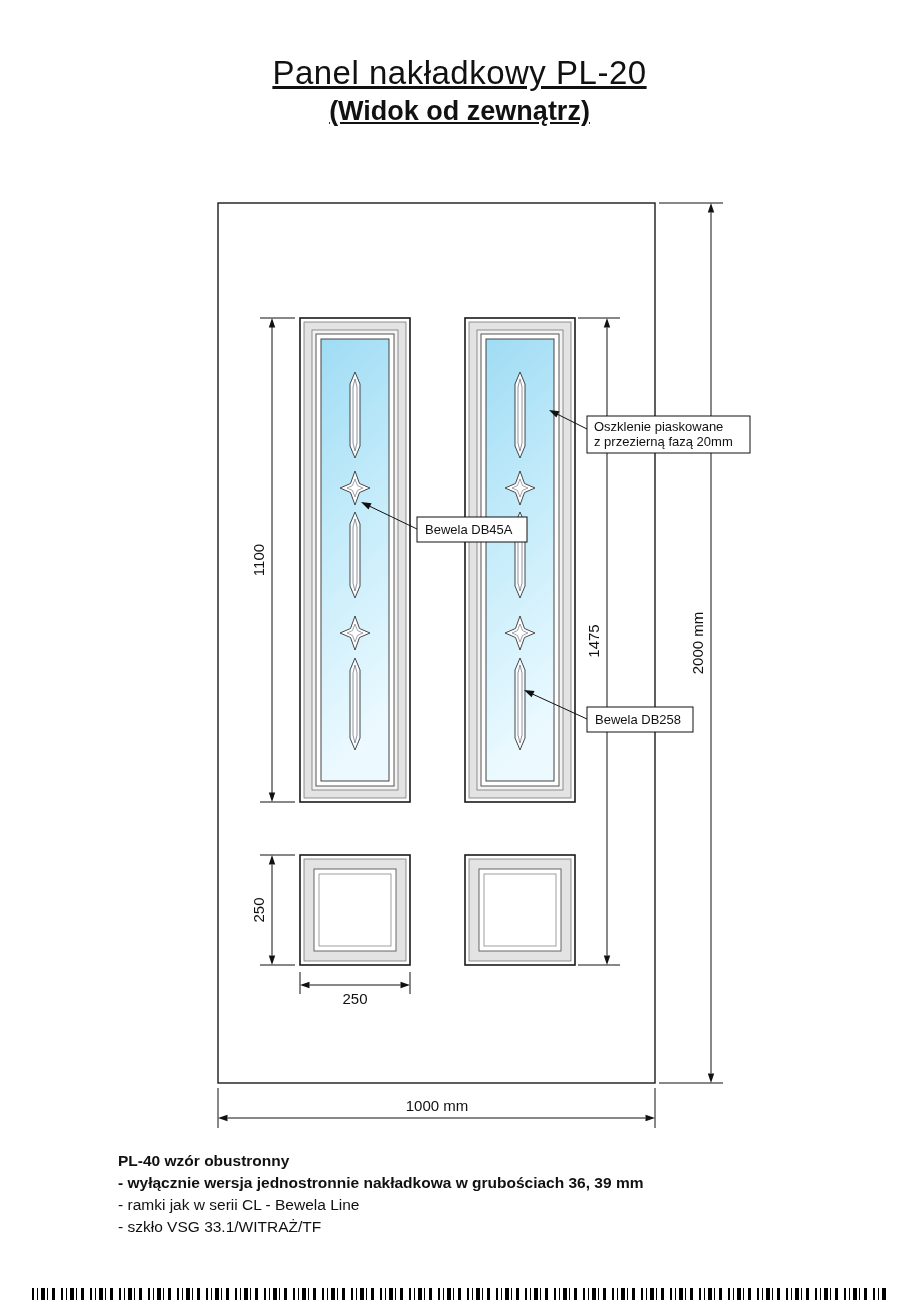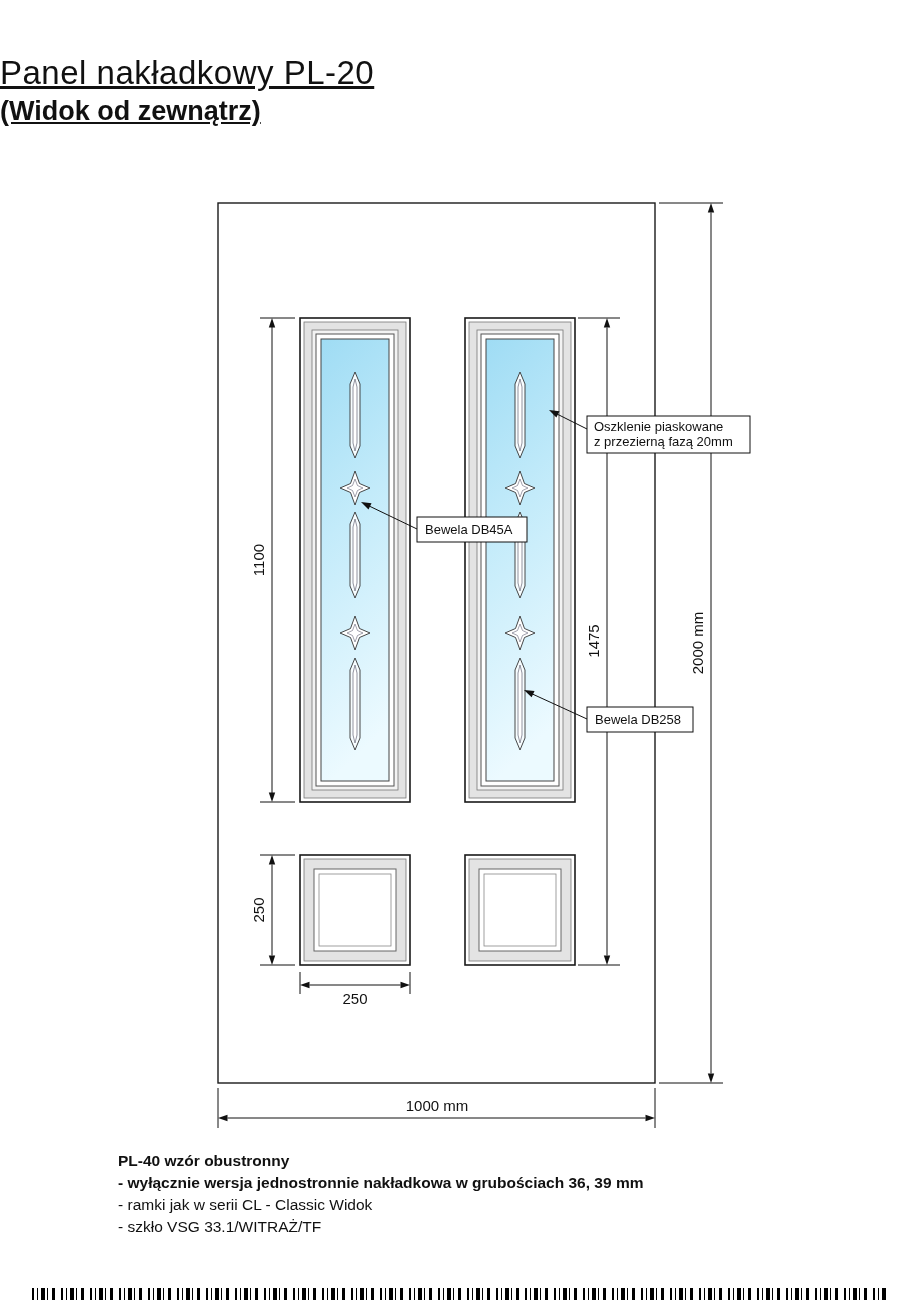--- a/index.html
+++ b/index.html
@@ -1,18 +1,18 @@
 <!DOCTYPE html>
 <html><head>
 <meta charset="utf-8">
 <style>
   html,body{margin:0;padding:0;background:#ffffff;}
   .page{position:relative;width:919px;height:1300px;background:#fff;overflow:hidden;
         font-family:"Liberation Sans",sans-serif;color:#111;}
-  .titleblock{position:absolute;top:54px;left:0;width:100%;text-align:left;}
+  .titleblock{position:absolute;top:54px;left:0;width:100%;text-align:center;}
   .title{margin:0;font-size:33px;font-weight:400;text-decoration:underline;letter-spacing:.5px;}
   .subtitle{margin:4px 0 0;font-size:27px;font-weight:700;text-decoration:underline;}
   svg.diagram{position:absolute;left:0;top:0;}
   .dim{font-size:15px;fill:#111;}
   .co{font-size:13px;fill:#111;}
   .footer{position:absolute;left:118px;top:1150px;font-size:15.5px;line-height:22px;}
   .footer div{white-space:nowrap;}
   .footer .b{font-weight:700;}
   .barcode{position:absolute;left:32px;top:1288px;width:856px;height:12px;
     background:repeating-linear-gradient(90deg,#000 0 2px,#fff 2px 5px,#000 5px 6px,#fff 6px 9px,
@@ -154,19 +154,19 @@
         <polygon points="0,0 -10,3.5 -10,-3.5" fill="#111"></polygon>
       </g>
       <rect x="587" y="707" width="106" height="25" fill="#fff" stroke="#111" stroke-width="1"></rect>
       <text class="co" x="595" y="724">Bewela DB258</text>
     </g>
   </svg>
 
   <div class="footer">
     <div class="b">PL-40 wzór obustronny</div>
     <div class="b">- wyłącznie wersja jednostronnie nakładkowa w grubościach 36, 39 mm</div>
-    <div>- ramki jak w serii CL - Classic Widok</div>
+    <div>- ramki jak w serii CL - Bewela Line</div>
     <div>- szkło VSG 33.1/WITRAŻ/TF</div>
   </div>
 
   <div class="barcode"></div>
 
 </div>
 
 </body></html>

